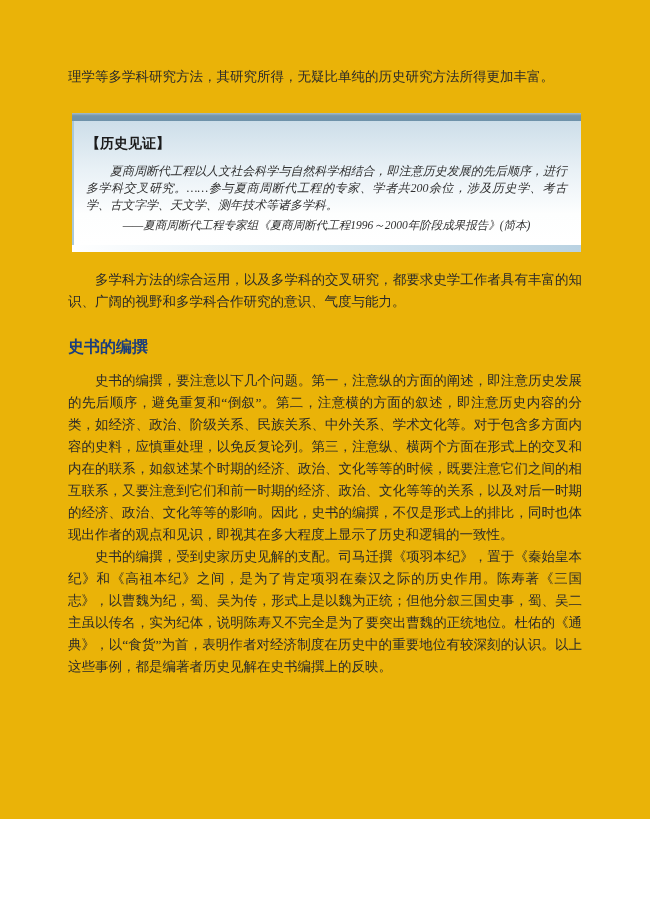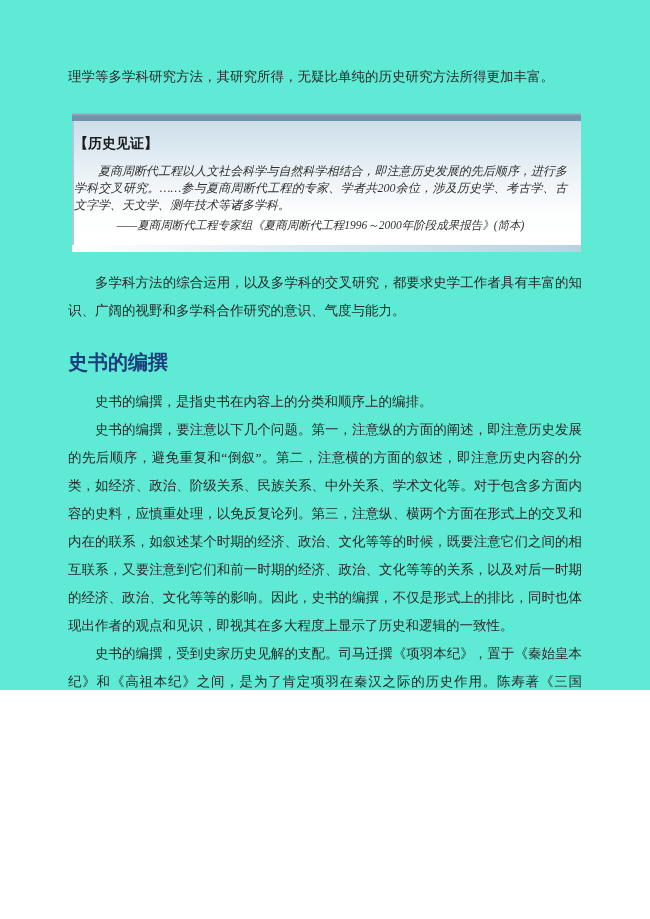--- a/index.html
+++ b/index.html
@@ -1,57 +1,57 @@
 <!DOCTYPE html>
 <html><head>
 <meta charset="utf-8">
 <style>
   html, body { margin: 0; padding: 0; background: #ffffff; }
   .page {
     position: relative;
     width: 650px;
-    height: 690px;
-    background: #5eead4;
+    height: 819px;
+    background: #eab308;
     overflow: hidden;
     font-family: "Liberation Serif", serif;
     color: #2a2a2a;
   }
   .column {
     position: absolute;
     left: 68px;
     top: 60px;
     width: 514px;
   }
   .body-line {
     margin: 6px 0 0 0;
     font-size: 13.5px;
     line-height: 22px;
     text-align: justify;
   }
   .para {
     margin: 0;
     font-size: 13.5px;
-    line-height: 28px;
+    line-height: 22px;
     text-align: justify;
   }
   .indent { text-indent: 2em; }
 
   
   .feature-box {
     margin: 25px 0 0 4px;
     width: 509px;
   }
   .box-topbar {
     height: 8px;
     background: linear-gradient(to bottom, #a7bdca 0%, #7495ac 35%, #6e92aa 100%);
   }
   .box-content {
     background: linear-gradient(to bottom, #cddee9 0%, #e9f1f6 40%, #fdfefe 75%, #ffffff 100%);
     border-left: 2px solid #a9c8da;
-    padding: 10px 14px 12px 0;
+    padding: 10px 14px 12px 12px;
   }
   .box-title {
     font-family: "Liberation Sans", sans-serif;
     font-weight: bold;
     font-size: 14px;
     color: #1b1b1b;
     margin: 4px 0 10px 0;
   }
   .box-body {
     margin: 0;
@@ -72,21 +72,21 @@
   }
   .box-bottombar {
     height: 7px;
     background: linear-gradient(to right, #ffffff 0%, #dcebf3 45%, #b9d2e2 100%);
   }
 
   .after-box { margin-top: 17px; }
 
   .section-heading {
     font-family: "Liberation Sans", sans-serif;
-    font-size: 20px;
+    font-size: 16px;
     font-weight: bold;
     color: #1c3e7c;
     margin: 24px 0 12px 0;
   }
 
   
   .footer-bar {
     position: absolute;
     left: 402px;
     top: 832px;
@@ -131,21 +131,20 @@
         <p class="box-body">夏商周断代工程以人文社会科学与自然科学相结合，即注意历史发展的先后顺序，进行多学科交叉研究。……参与夏商周断代工程的专家、学者共200余位，涉及历史学、考古学、古文字学、天文学、测年技术等诸多学科。</p>
         <p class="box-attrib">——夏商周断代工程专家组《夏商周断代工程1996～2000年阶段成果报告》(简本)</p>
       </div>
       <div class="box-bottombar"></div>
     </div>
 
     <p class="para indent after-box">多学科方法的综合运用，以及多学科的交叉研究，都要求史学工作者具有丰富的知识、广阔的视野和多学科合作研究的意识、气度与能力。</p>
 
     <h2 class="section-heading">史书的编撰</h2>
 
-    <p class="para indent">史书的编撰，是指史书在内容上的分类和顺序上的编排。</p>
     <p class="para indent">史书的编撰，要注意以下几个问题。第一，注意纵的方面的阐述，即注意历史发展的先后顺序，避免重复和“倒叙”。第二，注意横的方面的叙述，即注意历史内容的分类，如经济、政治、阶级关系、民族关系、中外关系、学术文化等。对于包含多方面内容的史料，应慎重处理，以免反复论列。第三，注意纵、横两个方面在形式上的交叉和内在的联系，如叙述某个时期的经济、政治、文化等等的时候，既要注意它们之间的相互联系，又要注意到它们和前一时期的经济、政治、文化等等的关系，以及对后一时期的经济、政治、文化等等的影响。因此，史书的编撰，不仅是形式上的排比，同时也体现出作者的观点和见识，即视其在多大程度上显示了历史和逻辑的一致性。</p>
     <p class="para indent">史书的编撰，受到史家历史见解的支配。司马迁撰《项羽本纪》，置于《秦始皇本纪》和《高祖本纪》之间，是为了肯定项羽在秦汉之际的历史作用。陈寿著《三国志》，以曹魏为纪，蜀、吴为传，形式上是以魏为正统；但他分叙三国史事，蜀、吴二主虽以传名，实为纪体，说明陈寿又不完全是为了要突出曹魏的正统地位。杜佑的《通典》，以“食货”为首，表明作者对经济制度在历史中的重要地位有较深刻的认识。以上这些事例，都是编著者历史见解在史书编撰上的反映。</p>
 
   </div>
 
   <div class="footer-bar">第3课　历史学怎样“重现”历史</div>
   <div class="footer-rule"></div>
   <div class="footer-page">20</div>
 </div>
 

